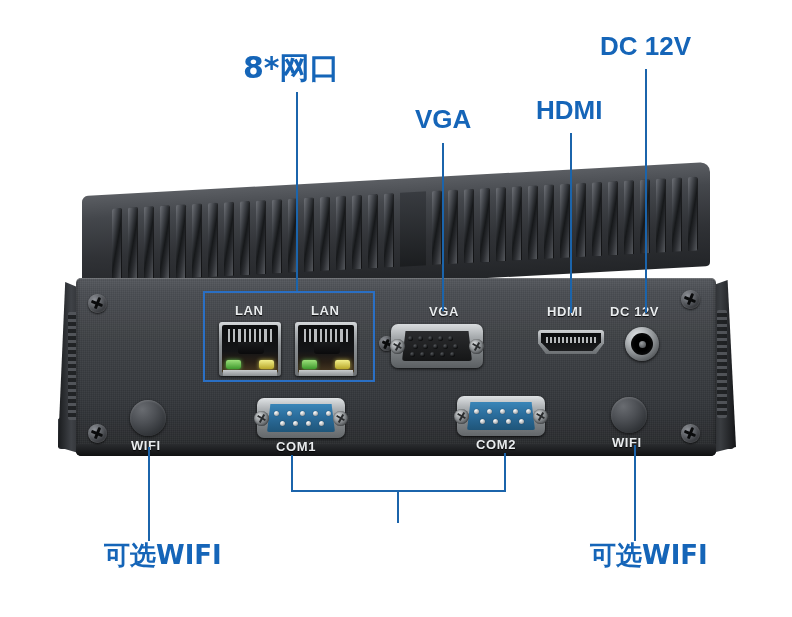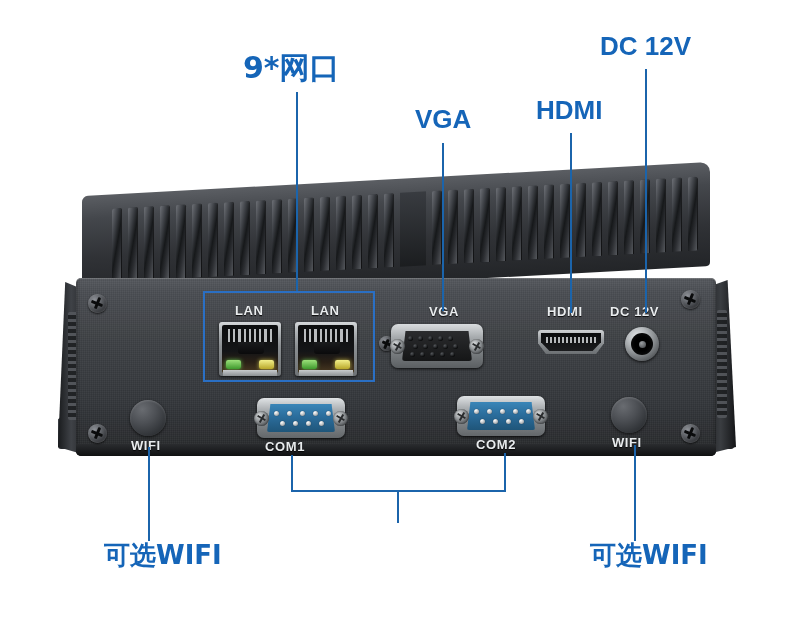--- a/index.html
+++ b/index.html
@@ -299,21 +299,21 @@
           <div class="mpin" style="left:46px;top:7px"></div>
         <div class="mpin" style="left:59px;top:7px"></div>
         <div class="mpin" style="left:13px;top:17px"></div>
           <div class="mpin" style="left:26px;top:17px"></div>
         <div class="mpin" style="left:39px;top:17px"></div>
           <div class="mpin" style="left:52px;top:17px"></div>
       </div>
       <div class="dsub-screw" style="left:-3px"></div>
       <div class="dsub-screw" style="right:-3px"></div>
     </div>
-    <div class="silk" style="left:207px;top:243px;">COM1</div>
+    <div class="silk" style="left:218px;top:243px;">COM1</div>
 
     <div class="db9" style="left:399px;top:200px;">
       <div class="db9-shell"></div>
       <div class="db9-face">
         <div class="mpin" style="left:7px;top:7px"></div>
           <div class="mpin" style="left:20px;top:7px"></div>
         <div class="mpin" style="left:33px;top:7px"></div>
           <div class="mpin" style="left:46px;top:7px"></div>
         <div class="mpin" style="left:59px;top:7px"></div>
         <div class="mpin" style="left:13px;top:17px"></div>
@@ -342,21 +342,21 @@
 
   <div class="lead v" style="left:148px;top:447px;height:94px;"></div>
 
   <div class="lead v" style="left:634px;top:445px;height:96px;"></div>
 
   <div class="lead v" style="left:291px;top:455px;height:37px;"></div>
   <div class="lead v" style="left:504px;top:453px;height:39px;"></div>
   <div class="lead h" style="left:291px;top:490px;width:215px;"></div>
   <div class="lead v" style="left:397px;top:490px;height:33px;"></div>
 
-  <div class="callout cn" style="left:243px;top:48px;font-size:30px;">9*网口</div>
+  <div class="callout cn" style="left:243px;top:48px;font-size:30px;">8*网口</div>
 
   <div class="callout" style="left:415px;top:104px;font-size:26px;">VGA</div>
 
   <div class="callout" style="left:536px;top:95px;font-size:26px;">HDMI</div>
 
   <div class="callout" style="left:600px;top:31px;font-size:26px;">DC 12V</div>
 
   <div class="callout cn" style="left:104px;top:538px;font-size:26px;">可选WIFI</div>
 
 

